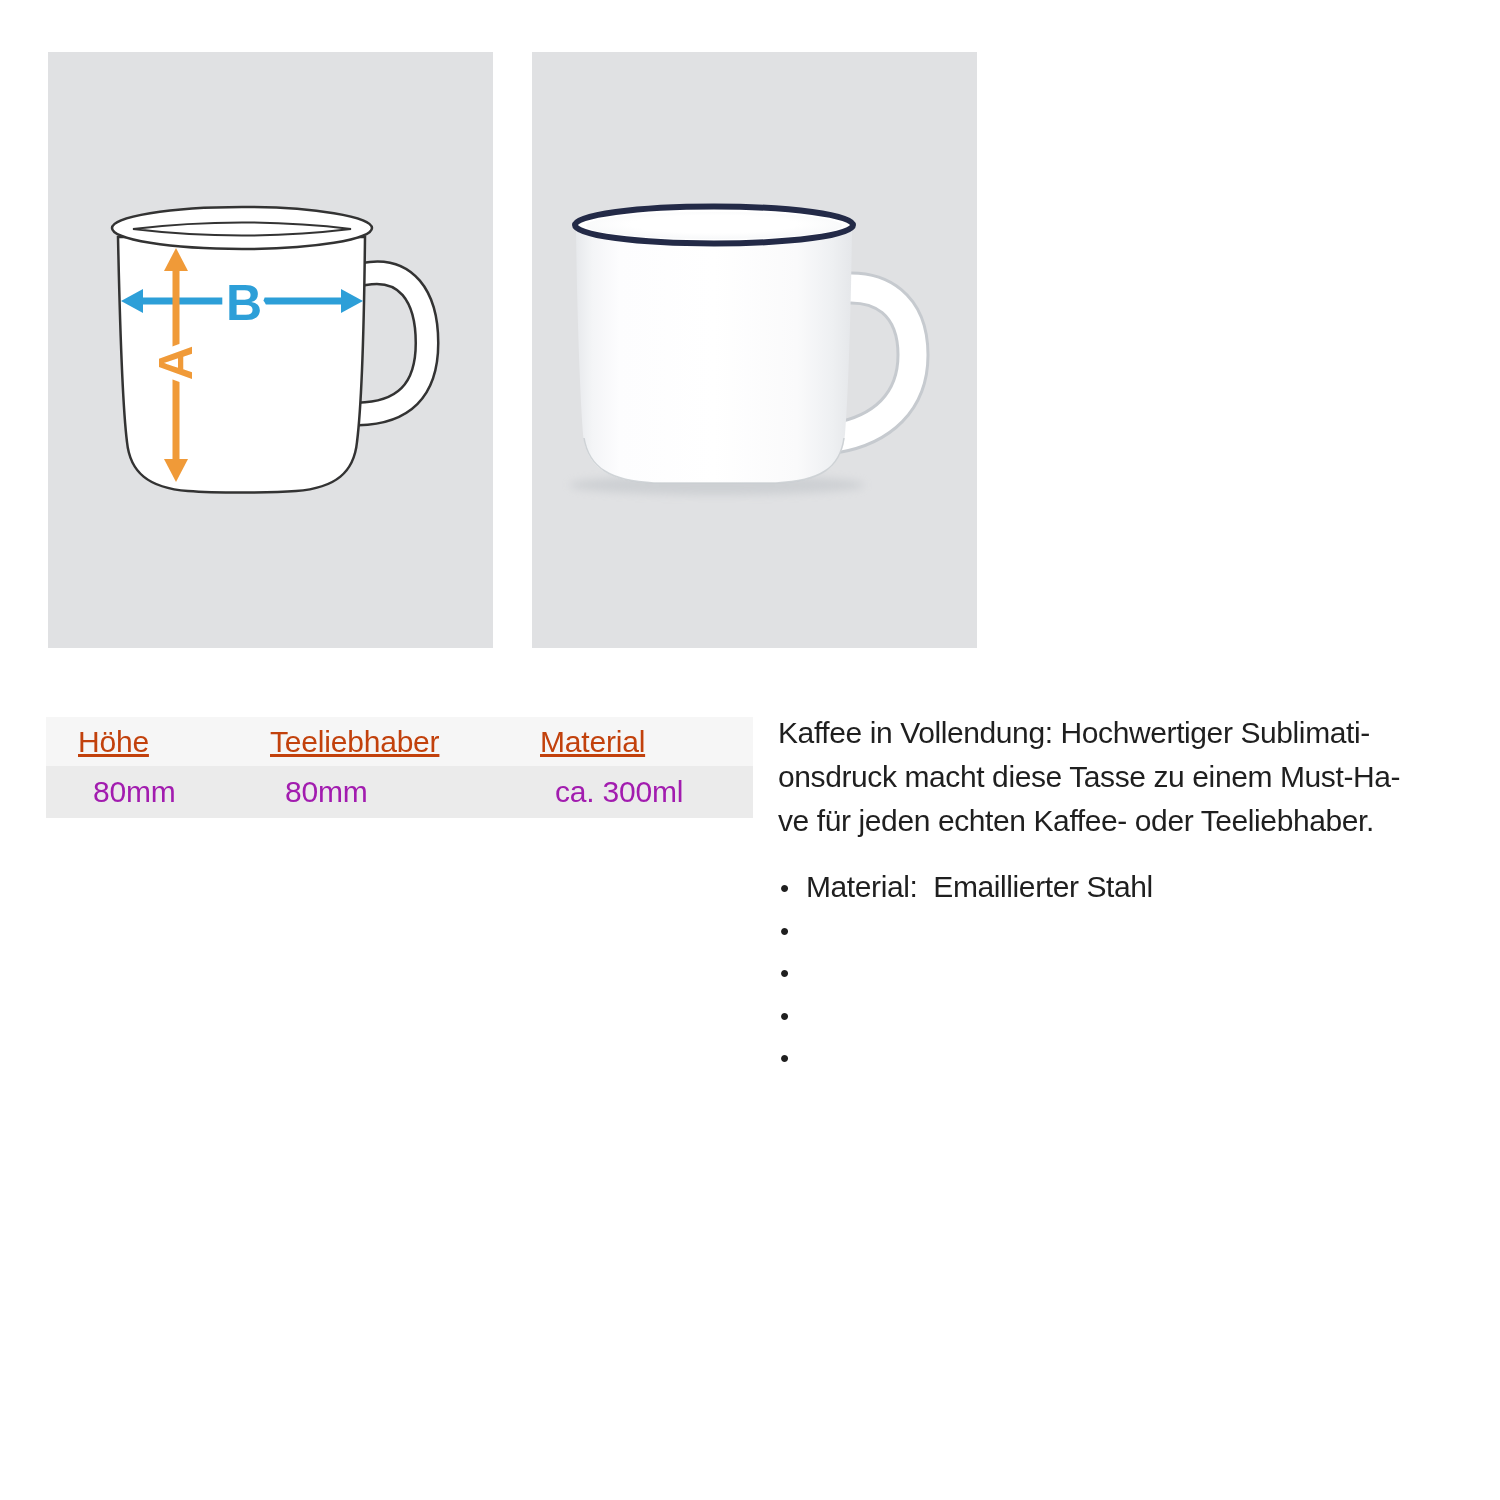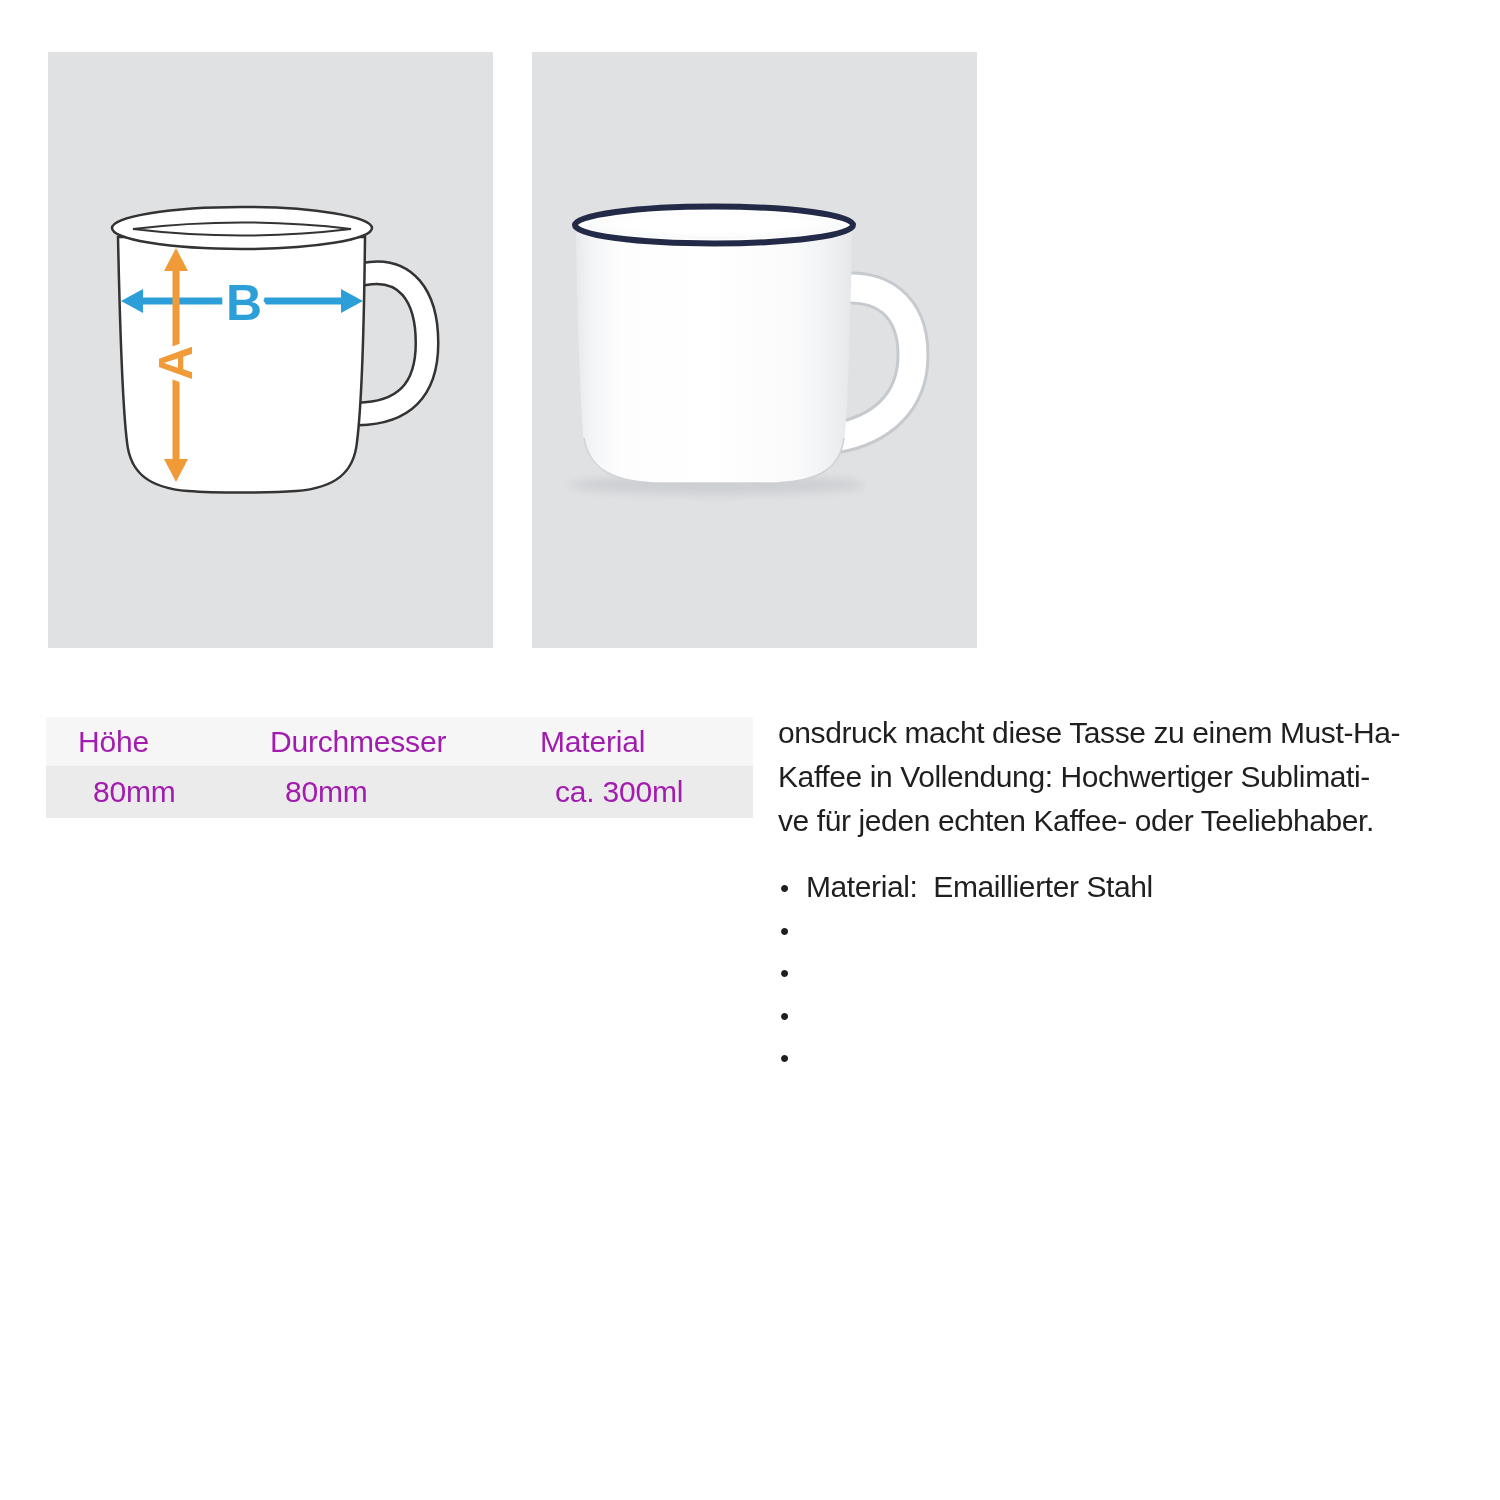--- a/index.html
+++ b/index.html
@@ -15,21 +15,21 @@
 
   
   .size-table{
     position:absolute;left:46px;top:717px;width:707px;
     font-size:30px;letter-spacing:-0.2px;
   }
   .st-row{
     display:grid;grid-template-columns:192px 270px 1fr;
     align-items:center;padding-left:32px;box-sizing:border-box;
   }
-  .st-head{height:49px;background:#f6f6f6;color:#a21caf;}
+  .st-head{height:49px;background:#f6f6f6;color:#c2410c;text-decoration:underline;}
   .st-vals{height:52px;background:#ebebeb;color:#a21caf;padding-left:47px;}
   .st-cell{white-space:pre;}
 
   
   .description{
     position:absolute;left:778px;top:711px;width:700px;
     color:#1f1f1f;font-size:30px;letter-spacing:-0.4px;
   }
   .para-line{display:block;line-height:44px;white-space:pre;}
   .bullet-list{
@@ -106,34 +106,34 @@
       <path d="M52,386 C57,416 79,429 122,431 L244,431 C288,429 308,416 312,386" fill="none" stroke="#c8ccd0" stroke-width="1.5" opacity="0.85"></path>
 
       <ellipse cx="182" cy="173" rx="139" ry="18.5" fill="#ffffff" stroke="#232A47" stroke-width="6"></ellipse>
       <ellipse cx="182" cy="173.5" rx="128" ry="13.5" fill="url(#innerG)"></ellipse>
     </svg>
   </div>
 
   <div class="size-table">
     <div class="st-row st-head">
       <div class="st-cell">Höhe</div>
-      <div class="st-cell">Durchmesser</div>
+      <div class="st-cell">Teeliebhaber</div>
       <div class="st-cell">Material</div>
     </div>
     <div class="st-row st-vals">
       <div class="st-cell">80mm</div>
       <div class="st-cell">80mm</div>
       <div class="st-cell">ca. 300ml</div>
     </div>
   </div>
 
   <div class="description">
     <div>
+      <span class="para-line">Kaffee in Vollendung: Hochwertiger Sublimati-</span>
       <span class="para-line">onsdruck macht diese Tasse zu einem Must-Ha-</span>
-      <span class="para-line">Kaffee in Vollendung: Hochwertiger Sublimati-</span>
       <span class="para-line">ve für jeden echten Kaffee- oder Teeliebhaber.</span>
     </div>
     <ul class="bullet-list">
       <li class="bullet-item">
         <span class="bullet-dot">•</span>
         <span class="bullet-text">Material:  Emaillierter Stahl</span>
       </li>
       <li class="bullet-item">
         <span class="bullet-dot">•</span>
       </li>

